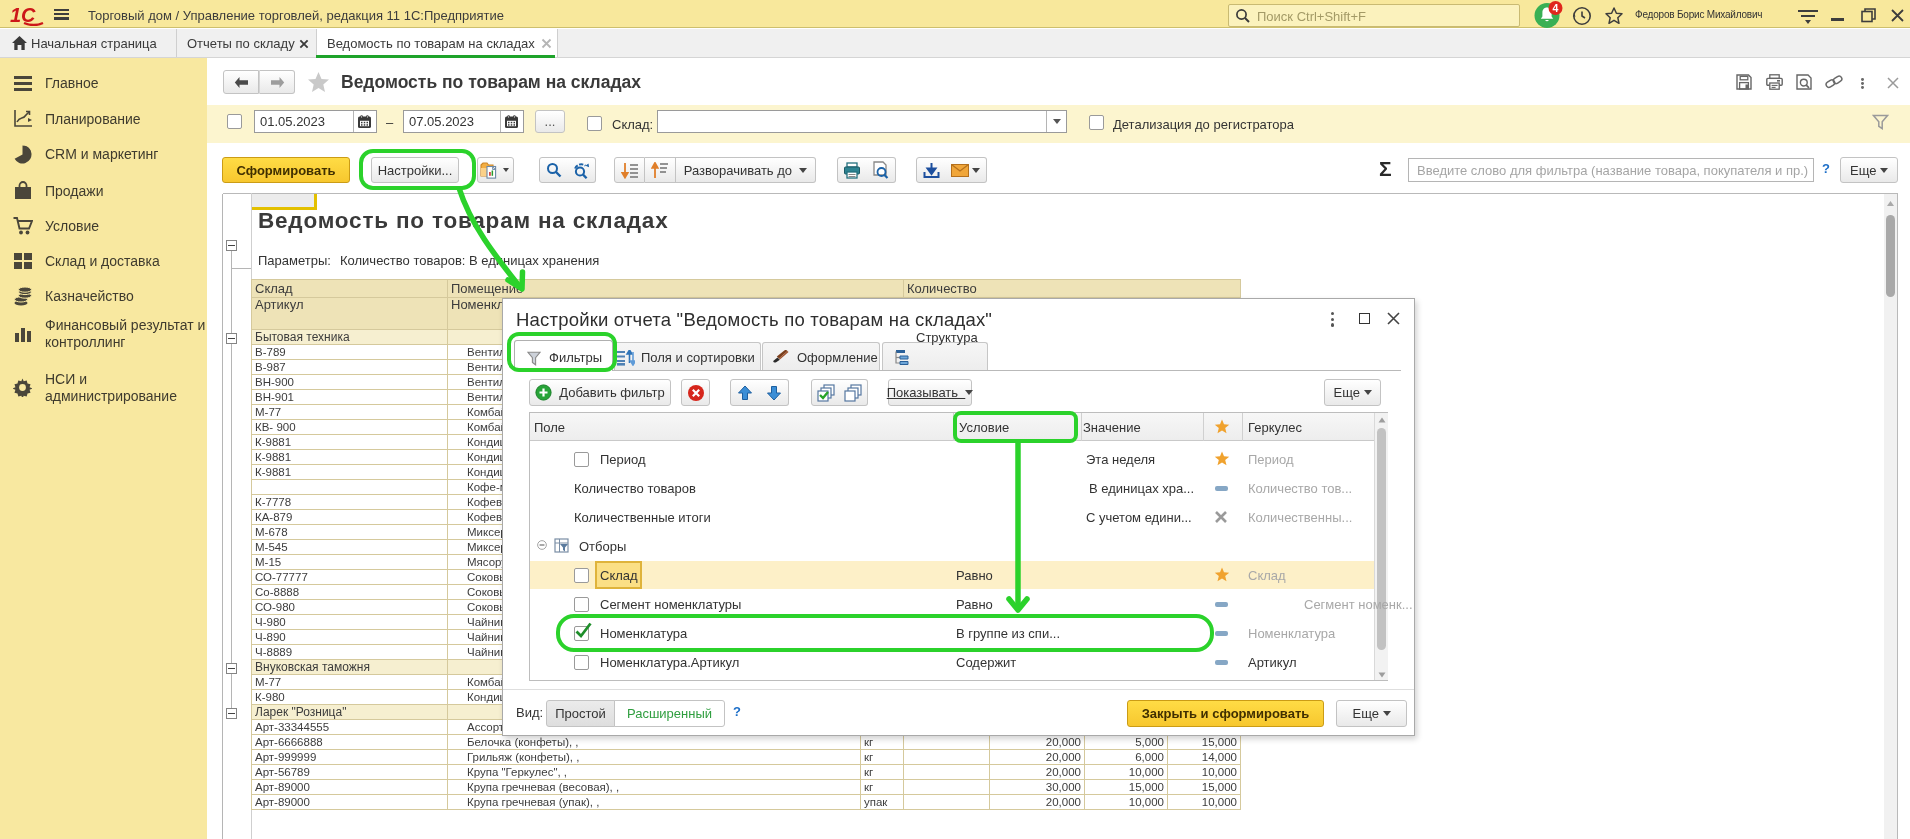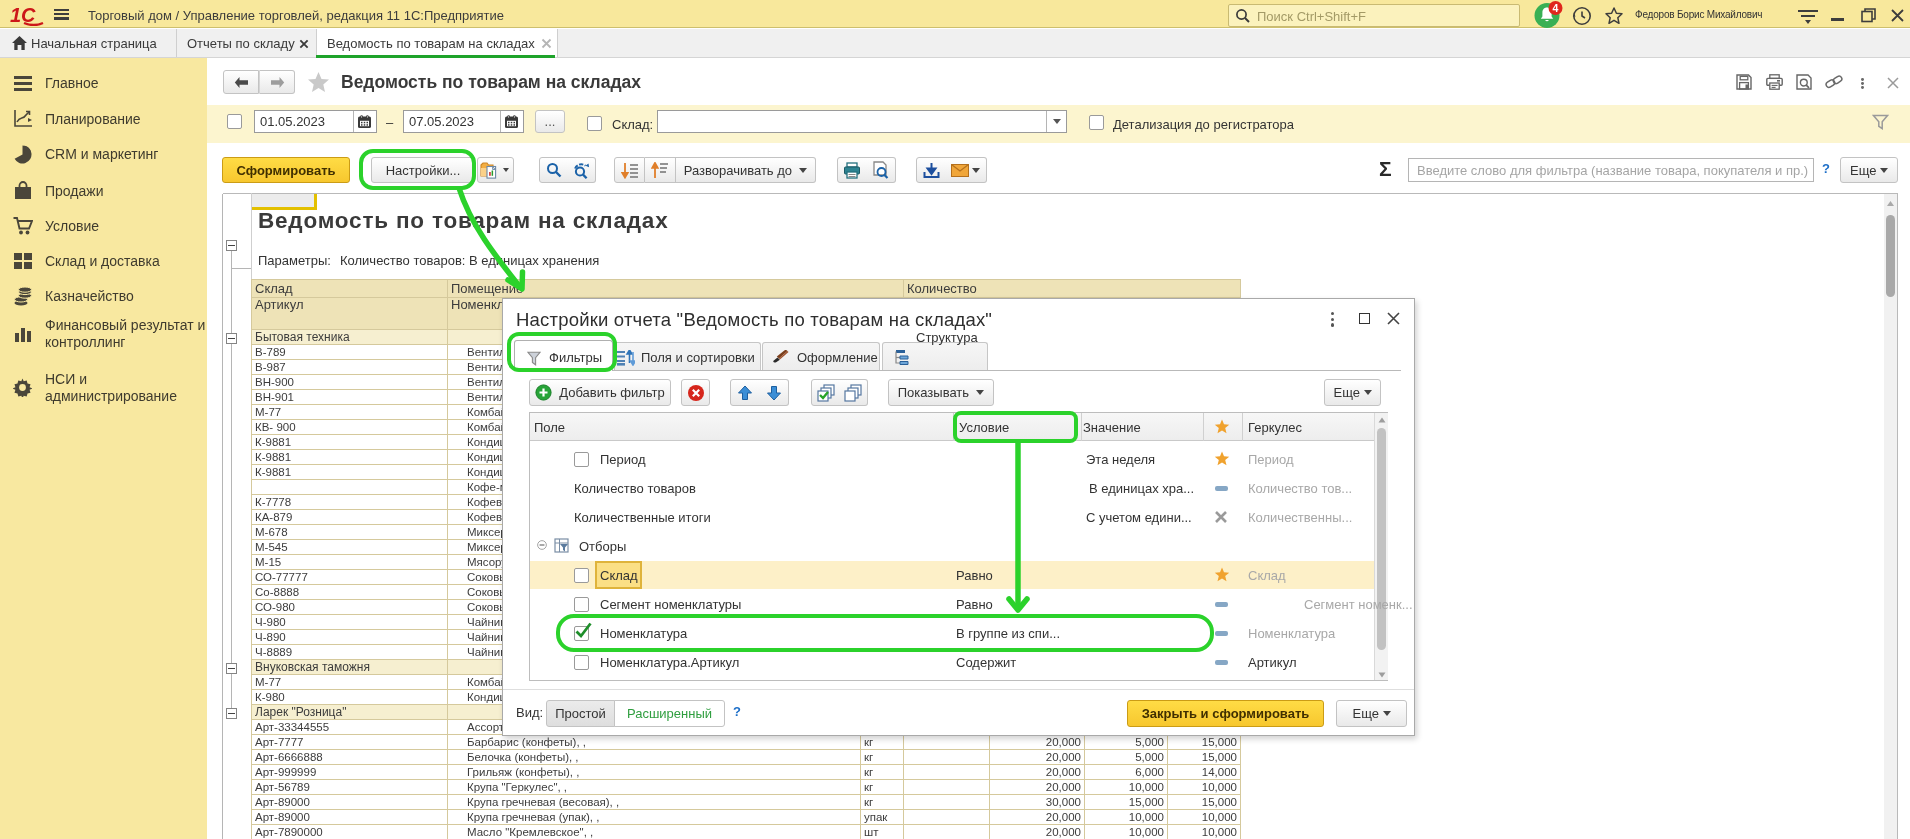--- a/index.html
+++ b/index.html
@@ -267,21 +267,21 @@
       <span class="caret" style="border-top-color:#555;"></span>
     </div>
 </div>
 <div class="chk" style="left:1089px;top:115px;"></div>
 <div class="abs" style="left:1113px;top:117px;">Детализация до регистратора</div>
 <svg class="abs" style="left:1872px;top:114px;" width="17" height="16" viewBox="0 0 17 16">
     <path d="M1.5 1.5 H15.5 L10.2 7.8 V14.5 L6.8 12.3 V7.8 z" fill="none" stroke="#9a9a9a" stroke-width="1.5"></path>
   </svg>
 
 <div class="ybtn" style="left:222px;top:157px;width:128px;height:26px;">Сформировать</div>
-<div class="btn" style="left:371px;top:157px;width:104px;height:26px;">Настройки...</div>
+<div class="btn" style="left:371px;top:157px;width:88px;height:26px;">Настройки...</div>
 <div class="btn" style="left:477px;top:157px;width:37px;height:26px;justify-content:flex-start;">
   <svg width="19" height="20" viewBox="0 0 19 20" style="margin-left:2px;">
       <path d="M1 5 L3 3 h4 l1.5 2 H13 V16 H1 z" fill="#f3ae42" stroke="#cd8626" stroke-width="1.1"></path>
       <path d="M1 8 H13 V16 H1 z" fill="#fbd189"></path>
       <rect x="7" y="6.5" width="8.6" height="11.6" fill="#fff" stroke="#6b87a5" stroke-width="1.1"></rect>
       <path d="M12.6 6.5 l3 3 h-3 z" fill="#d9e2ec" stroke="#6b87a5" stroke-width="0.9"></path>
       <rect x="9.2" y="12" width="1.5" height="3.8" fill="#cc2222"></rect>
       <rect x="11.6" y="10.5" width="1.5" height="5.3" fill="#2a9a2a"></rect>
     </svg>
   <span class="caret" style="margin-left:4px;border-left-width:3.6px;border-right-width:3.6px;border-top-width:4.6px;"></span>
@@ -642,29 +642,20 @@
 <tr>
         <td>Арт-33344555</td>
         <td class="i">Ассорти (конфеты), ,</td>
         <td>кг</td>
         <td></td>
         <td class="n">20,000</td>
         <td class="n">5,000</td>
         <td class="n">15,000</td>
       </tr>
 <tr>
-        <td>Арт-7777</td>
-        <td class="i">Барбарис (конфеты), ,</td>
-        <td>кг</td>
-        <td></td>
-        <td class="n">20,000</td>
-        <td class="n">5,000</td>
-        <td class="n">15,000</td>
-      </tr>
-<tr>
         <td>Арт-6666888</td>
         <td class="i">Белочка (конфеты), ,</td>
         <td>кг</td>
         <td></td>
         <td class="n">20,000</td>
         <td class="n">5,000</td>
         <td class="n">15,000</td>
       </tr>
 <tr>
         <td>Арт-999999</td>
@@ -690,29 +681,20 @@
         <td>кг</td>
         <td></td>
         <td class="n">30,000</td>
         <td class="n">15,000</td>
         <td class="n">15,000</td>
       </tr>
 <tr>
         <td>Арт-89000</td>
         <td class="i">Крупа гречневая (упак), ,</td>
         <td>упак</td>
-        <td></td>
-        <td class="n">20,000</td>
-        <td class="n">10,000</td>
-        <td class="n">10,000</td>
-      </tr>
-<tr>
-        <td>Арт-7890000</td>
-        <td class="i">Масло "Кремлевское", ,</td>
-        <td>шт</td>
         <td></td>
         <td class="n">20,000</td>
         <td class="n">10,000</td>
         <td class="n">10,000</td>
       </tr>
 </tbody>
   </table>
 <div id="treemarks">
   <div class="abs" style="left:222px;top:194px;width:1px;height:645px;background:#b5b5b5;"></div>
   <div class="abs" style="left:231px;top:250px;width:1px;height:18px;background:#b5b5b5;"></div>
@@ -808,21 +790,21 @@
         <path d="M3 11 l3 3 5 -6" stroke="#28a428" stroke-width="2.4" fill="none"></path>
       </svg>
   </div>
   <div class="btn" style="left:839px;top:379px;width:29px;height:27px;border-radius:0 3px 3px 0;border-left:none;">
     <svg width="18" height="18" viewBox="0 0 18 18">
         <rect x="7" y="1" width="10" height="10" fill="#fff" stroke="#5577a0" stroke-width="1.2"></rect>
         <rect x="4" y="4" width="10" height="10" fill="#fff" stroke="#5577a0" stroke-width="1.2"></rect>
         <rect x="1" y="7" width="10" height="10" fill="#fff" stroke="#5577a0" stroke-width="1.2"></rect>
       </svg>
   </div>
-  <div class="btn" style="left:888px;top:379px;width:106px;height:27px;">Показывать&nbsp;&nbsp;<span class="caret"></span></div>
+  <div class="btn" style="left:888px;top:379px;width:84px;height:27px;text-decoration:underline;">Показывать&nbsp;&nbsp;<span class="caret"></span></div>
   <div class="btn" style="left:1324px;top:379px;width:57px;height:27px;">Еще&nbsp;<span class="caret"></span></div>
 </div>
 <div id="dlggrid">
   <div class="abs" style="left:529px;top:412px;width:859px;height:269px;border:1px solid #bdbdbd;background:#fff;"></div>
   <div class="abs" style="left:530px;top:413px;width:844px;height:28px;background:linear-gradient(#f7f7f7,#ededed);border-bottom:1px solid #c9c9c9;"></div>
   <div class="abs" style="left:953px;top:413px;width:1px;height:28px;background:#d0d0d0;"></div>
   <div class="abs" style="left:1081px;top:413px;width:1px;height:28px;background:#d0d0d0;"></div>
   <div class="abs" style="left:1203px;top:413px;width:1px;height:28px;background:#d0d0d0;"></div>
   <div class="abs" style="left:1242px;top:413px;width:1px;height:28px;background:#d0d0d0;"></div>
   <div class="abs" style="left:534px;top:420px;color:#333;">Поле</div>

